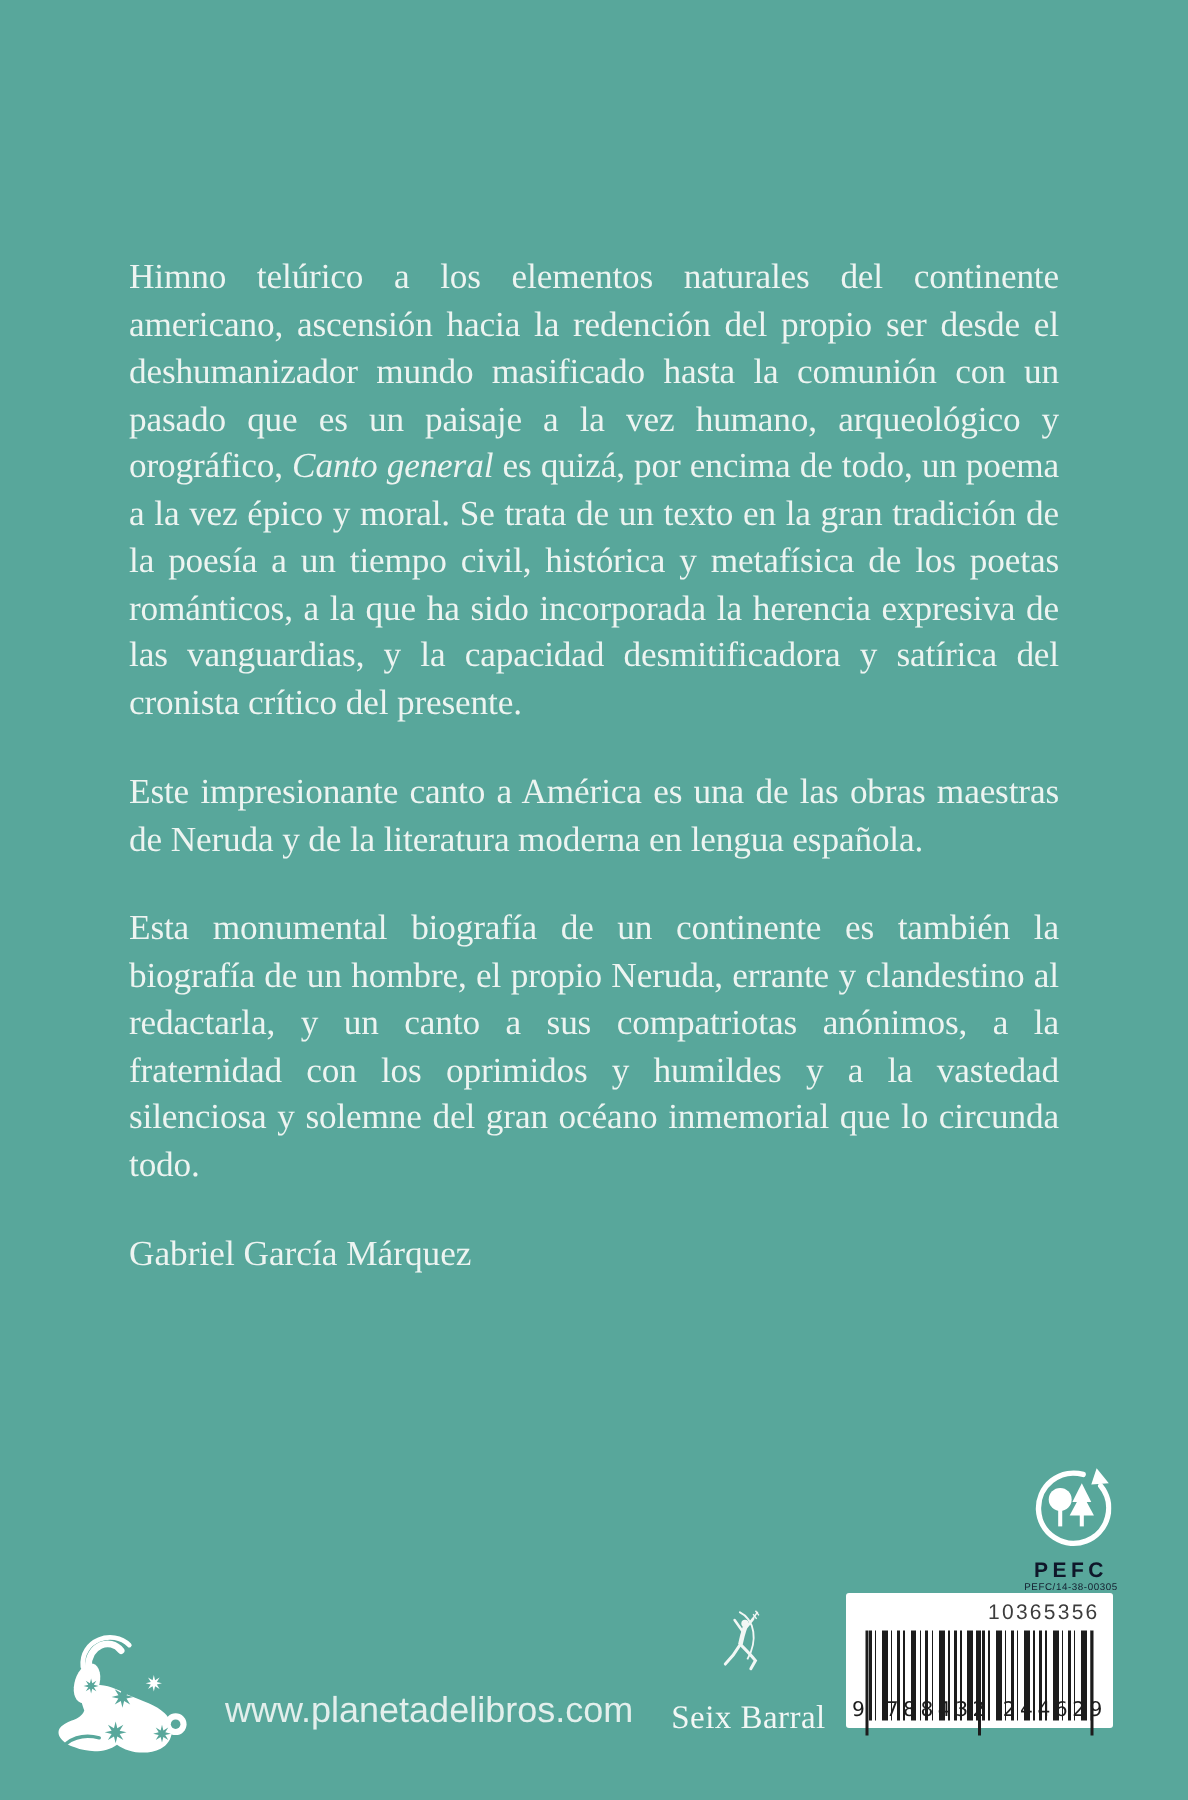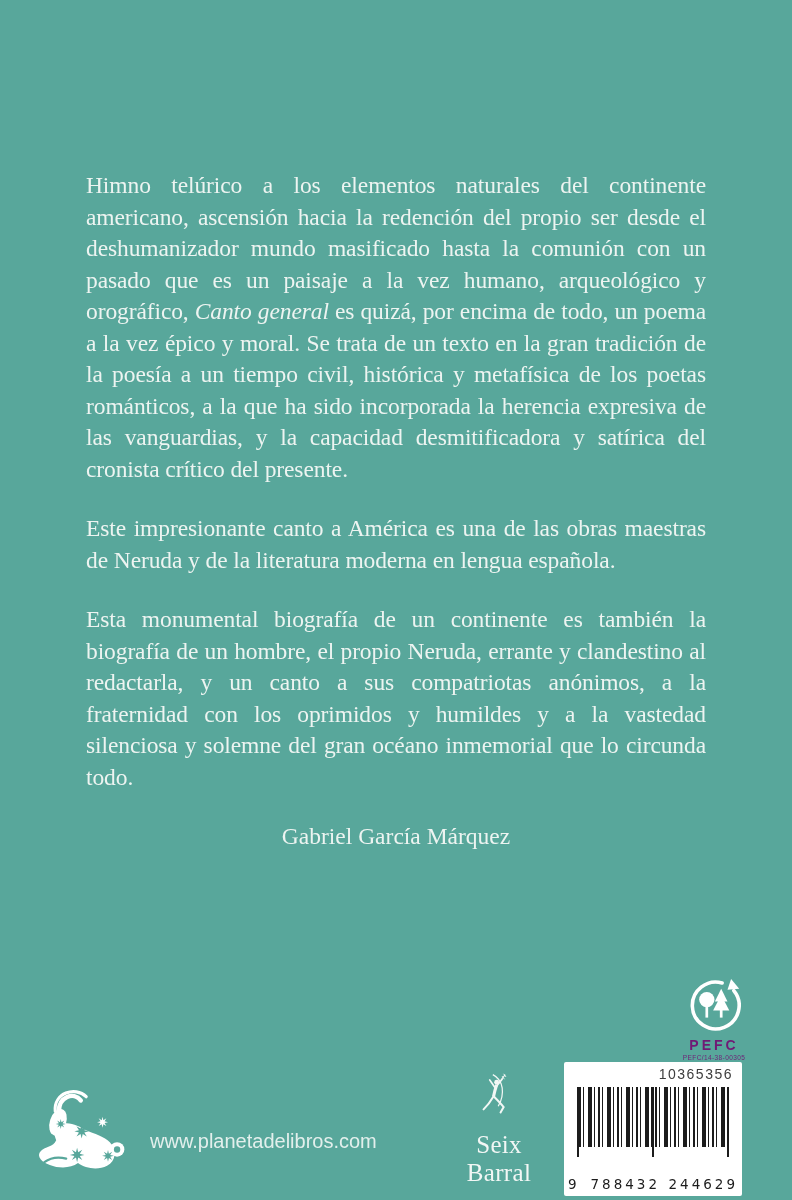--- a/index.html
+++ b/index.html
@@ -13,36 +13,36 @@
   .para {
     font-size:23.5px; line-height:31.5px; text-align:justify;
     margin:0 0 28px 0; letter-spacing:-0.1px; hyphens:auto;
   }
   .para em { font-style:italic; }
   .quote {
     font-size:23.5px; line-height:31.5px; text-align:center;
     margin:32px 0 0 0;
   }
   .quote-author {
-    font-size:23.5px; line-height:31.5px; text-align:center;
+    font-size:23.5px; line-height:31.5px; 
     margin:6px 0 0 0;
   }
   
-  .pefc { position:absolute; left:667px; top:978px; width:94px; text-align:center; color:#701a75; }
+  .pefc { position:absolute; left:667px; top:978px; width:94px; text-align:center; color:#0f172a; }
   .pefc-label {
     font-family:"Liberation Sans", sans-serif; font-weight:bold;
     font-size:14px; letter-spacing:3px; margin-top:1px;
   }
   .pefc-cert {
     font-family:"Liberation Sans", sans-serif; font-size:6.5px;
     letter-spacing:0.4px; margin-top:1px; opacity:0.95;
   }
   
   .barcode {
-    position:absolute; left:564px; top:1062px; width:178px; height:134px;
+    position:absolute; left:564px; top:1062px; width:178px; height:90px;
     background:#ffffff; border-radius:2px;
   }
   .barcode-top {
     position:absolute; top:4px; right:9px;
     font-family:"Liberation Sans", sans-serif; font-size:14px;
     letter-spacing:1.5px; color:#3d3d3d;
   }
   .bars {
     position:absolute; left:15px; top:25px; width:148px; height:60px;
     background:repeating-linear-gradient(90deg,
@@ -58,26 +58,26 @@
     display:grid; grid-template-columns:14px 1fr 1fr;
     font-family:"DejaVu Sans", sans-serif; font-size:13.5px;
     letter-spacing:3px; color:#1c1c1c;
   }
   .ean-row span:nth-child(2), .ean-row span:nth-child(3) { text-align:right; }
   
   .goat-logo { position:absolute; left:28px; top:1084px; }
   .site-urls {
     position:absolute; left:150px; top:1129px;
     font-family:"Liberation Sans", sans-serif; color:#eef5f3;
-    font-size:20px; line-height:24px;
+    font-size:24px; line-height:24px;
   }
   .site-urls .u1 { font-weight:400; opacity:0.93; }
   .site-urls .u2 { font-weight:700; }
   .seix { position:absolute; left:443px; top:1072px; width:112px; text-align:center; color:#f2f7f5; }
-  .seix-label { font-size:25px; margin-top:5px; letter-spacing:0.3px; }
+  .seix-label { font-size:22px; margin-top:5px; letter-spacing:0.3px; }
 </style>
 </head>
 <body>
 
 <div class="page">
 
   <div class="blurb">
     <p class="para"><span>Himno telúrico a los elementos naturales del continente americano, ascensión hacia la redención del propio ser desde el deshumanizador mundo masificado hasta la comunión con un pasado que es un paisaje a la vez humano, arqueológico y orográfico, </span><em>Canto general</em><span> es quizá, por encima de todo, un poema a la vez épico y moral. Se trata de un texto en la gran tradición de la poesía a un tiempo civil, histórica y metafísica de los poetas románticos, a la que ha sido incorporada la herencia expresiva de las vanguardias, y la capacidad desmitificadora y satírica del cronista crítico del presente.</span></p>
     <p class="para">Este impresionante canto a América es una de las obras maestras de Neruda y de la literatura moderna en lengua española.</p>
     <p class="para">Esta monumental biografía de un continente es también la biografía de un hombre, el propio Neruda, errante y clandestino al redactarla, y un canto a sus compatriotas anónimos, a la fraternidad con los oprimidos y humildes y a la vastedad silenciosa y solemne del gran océano inmemorial que lo circunda todo.</p>

